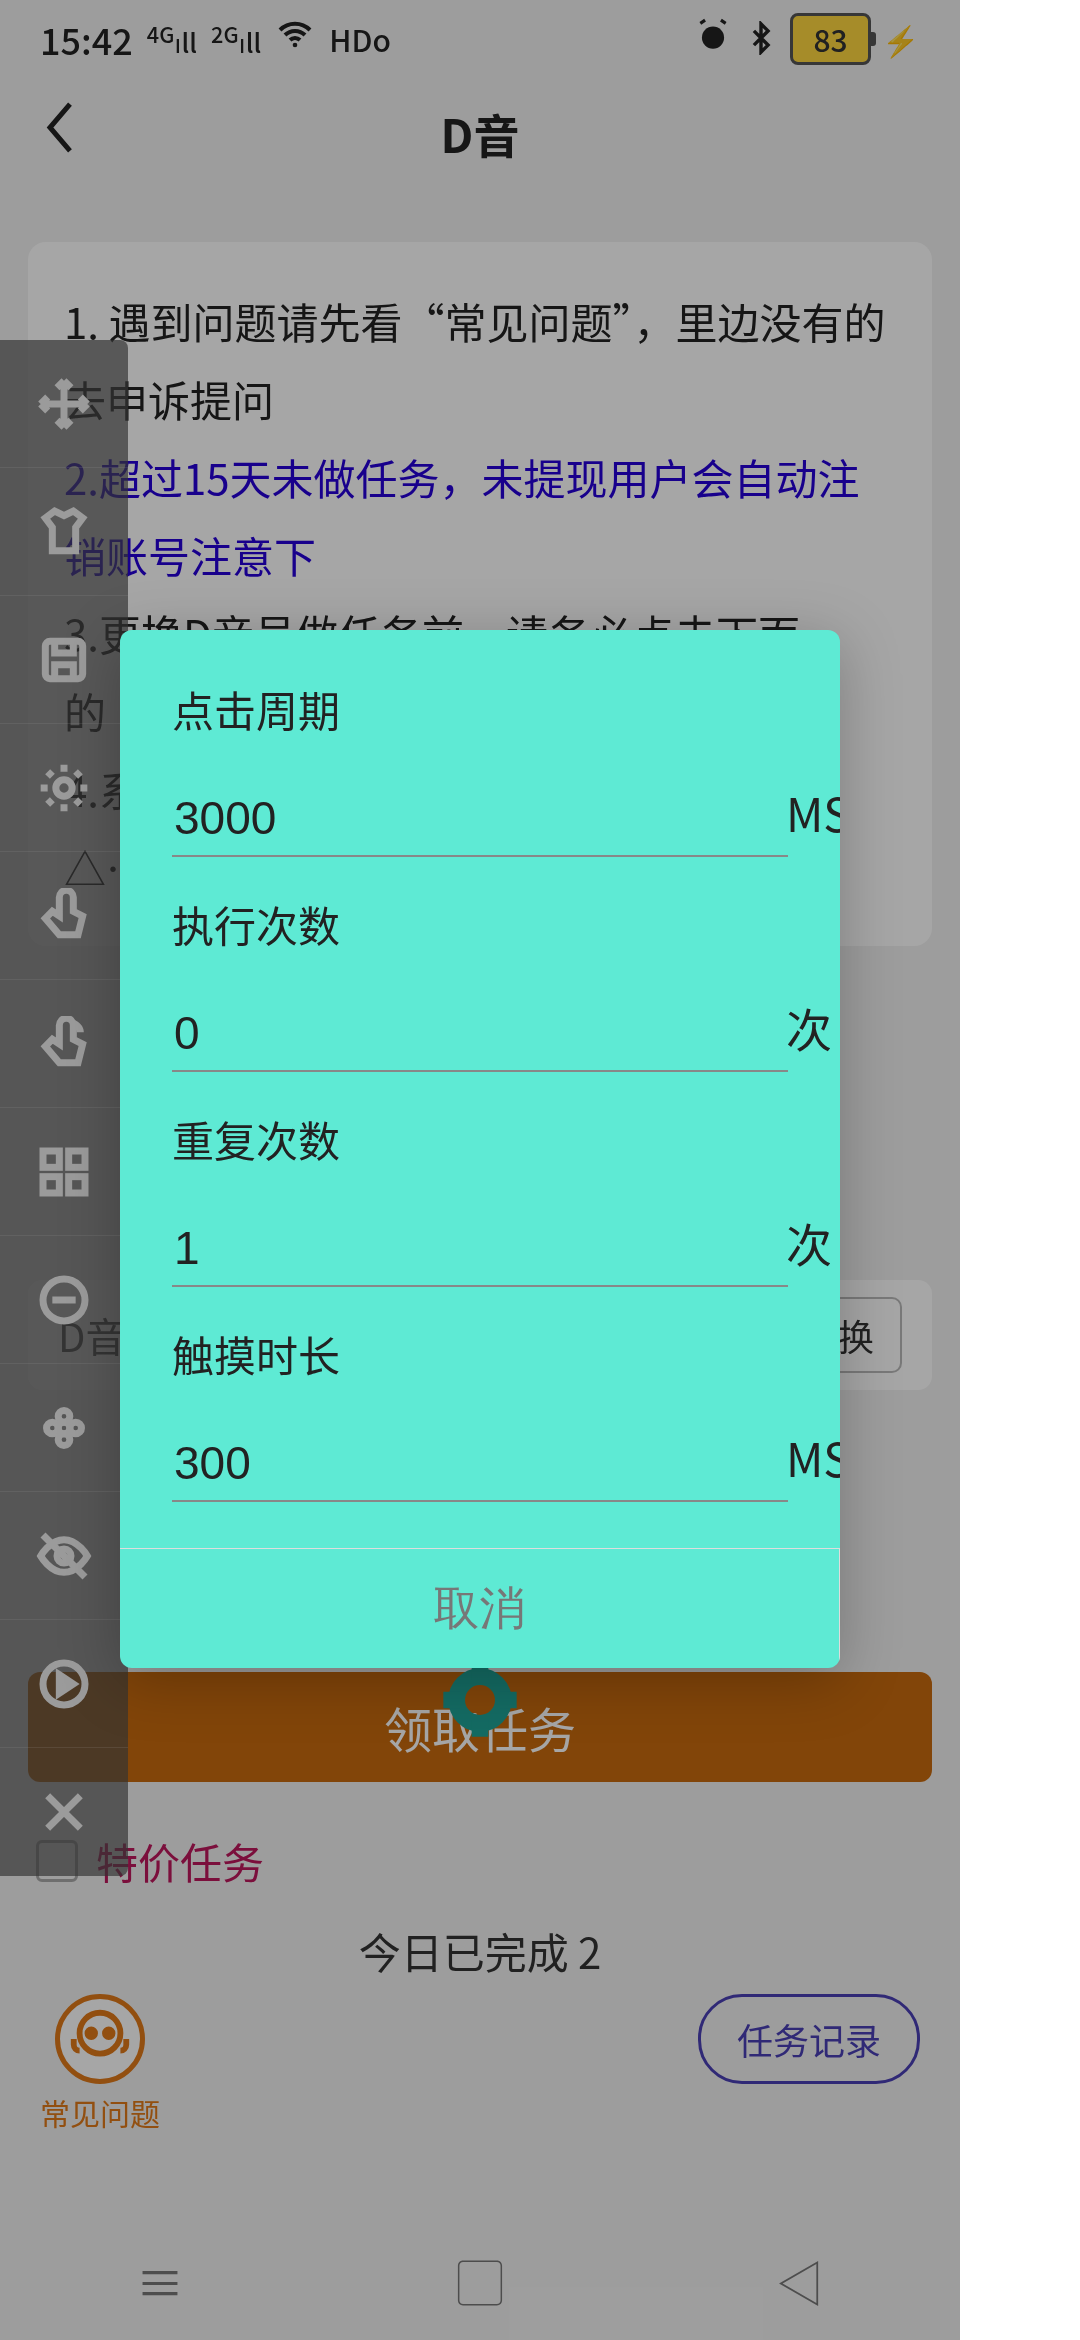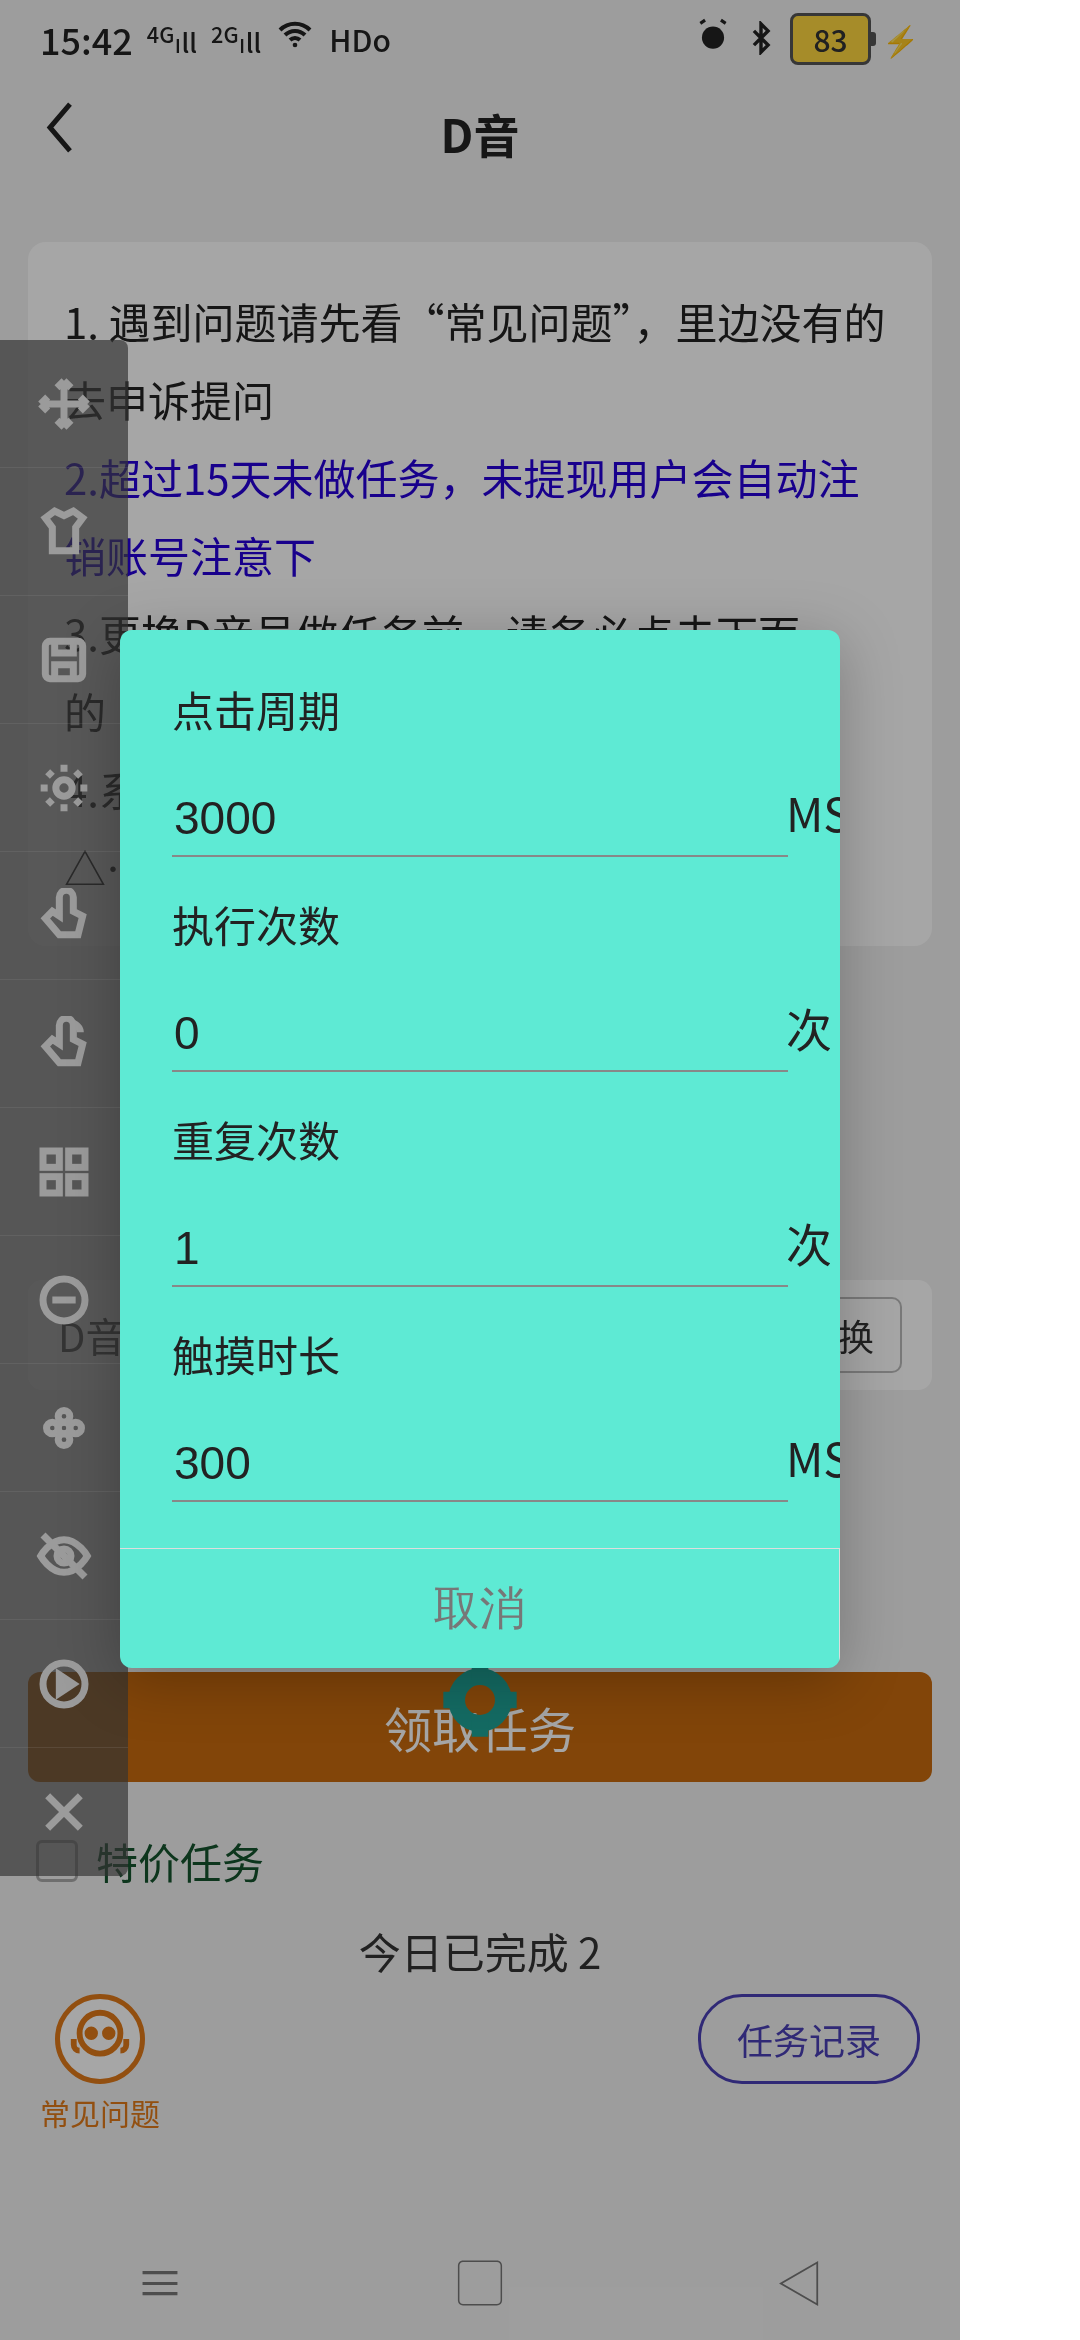--- a/index.html
+++ b/index.html
@@ -25,21 +25,21 @@
 
   
   .account-row { position: absolute; top: 1280px; left: 28px; right: 28px; height: 110px; background: #fff; border-radius: 14px; display: flex; align-items: center; padding: 0 30px; font-size: 40px; }
   .account-row .num { color: #555; }
   .account-row .change-btn { margin-left: auto; border: 2px solid #bbb; border-radius: 10px; padding: 10px 26px; font-size: 36px; color: #333; }
 
   
   .claim-btn { position: absolute; top: 1672px; left: 28px; right: 28px; height: 110px; background: #c86b0f; color:#fff; font-size:48px; border-radius:12px; display:flex; align-items:center; justify-content:center; }
 
   
-  .special-row { position:absolute; top:1830px; left:36px; display:flex; align-items:center; gap:18px; font-size:42px; color:#14532d; }
+  .special-row { position:absolute; top:1830px; left:36px; display:flex; align-items:center; gap:18px; font-size:42px; color:#be185d; }
   .special-row .cb { width:42px; height:42px; border:3px solid #aaa; border-radius:6px; }
 
   
   .done-today { position:absolute; top:1920px; left:0; right:0; text-align:center; font-size:42px; color:#333; }
 
   
   .record-pill { position:absolute; top:1994px; right:40px; border:3px solid #4a3fb5; border-radius:44px; padding:16px 36px; font-size:36px; color:#4a3fb5; }
 
   
   .faq { position:absolute; top:1994px; left:40px; text-align:center; }

